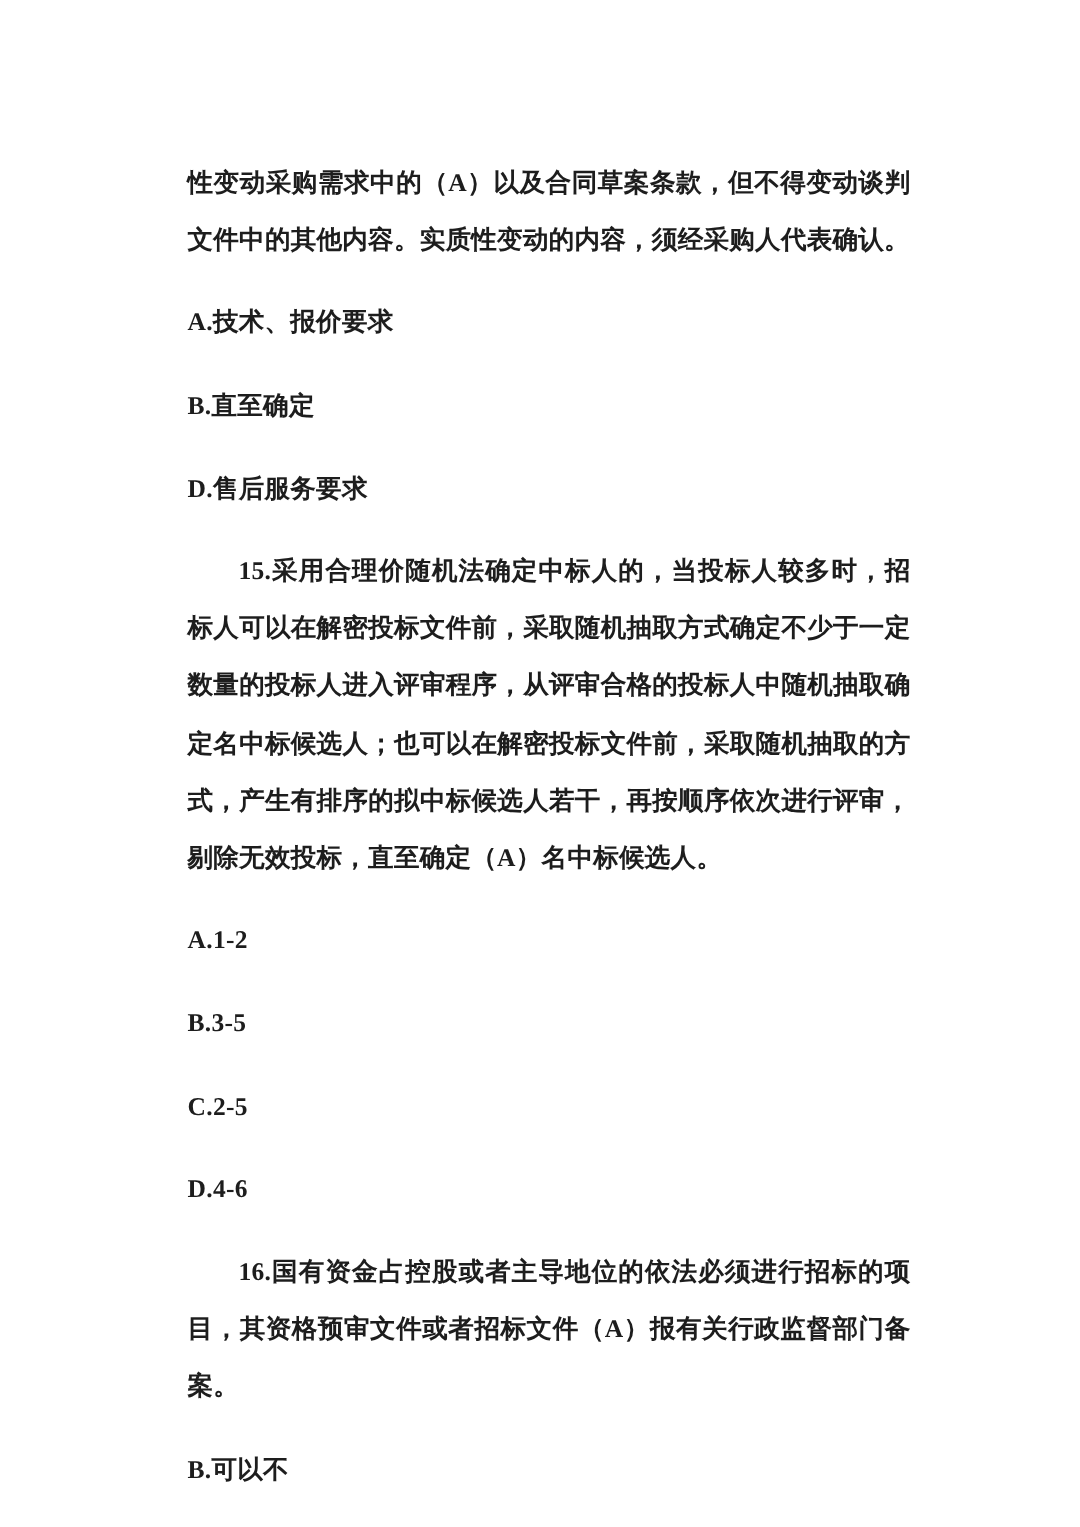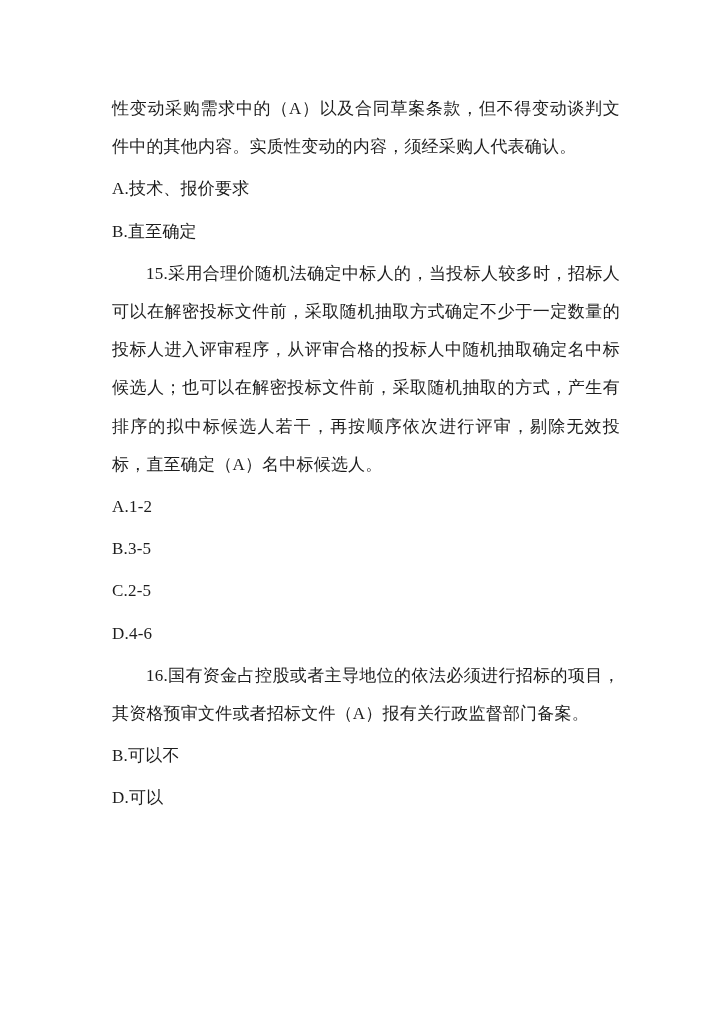--- a/index.html
+++ b/index.html
@@ -19,22 +19,23 @@
     position: absolute;
     left: 108px;
     top: 86px;
     width: 516px;
     font-size: 17px;
     line-height: 38.2px;
     color: #1d1d1d;
     letter-spacing: 0.2px;
   }
   .content p {
-    margin: 4px;
+    margin: 17px;
     padding: 0;
+    font-weight: bold;
   }
   .para {
     text-align: justify;
   }
   .question {
     text-align: justify;
     text-indent: 34px;
   }
   .opt {
     padding-left: 34px;
@@ -42,20 +43,21 @@
   }
 </style>
 </head>
 <body>
 
 <div class="page">
   <div class="content">
     <p class="para">性变动采购需求中的（A）以及合同草案条款，但不得变动谈判文件中的其他内容。实质性变动的内容，须经采购人代表确认。</p>
     <p class="opt">A.技术、报价要求</p>
     <p class="opt">B.直至确定</p>
+    <p class="opt">D.售后服务要求</p>
     <p class="question">15.采用合理价随机法确定中标人的，当投标人较多时，招标人可以在解密投标文件前，采取随机抽取方式确定不少于一定数量的投标人进入评审程序，从评审合格的投标人中随机抽取确定名中标候选人；也可以在解密投标文件前，采取随机抽取的方式，产生有排序的拟中标候选人若干，再按顺序依次进行评审，剔除无效投标，直至确定（A）名中标候选人。</p>
     <p class="opt">A.1-2</p>
     <p class="opt">B.3-5</p>
     <p class="opt">C.2-5</p>
     <p class="opt">D.4-6</p>
     <p class="question">16.国有资金占控股或者主导地位的依法必须进行招标的项目，其资格预审文件或者招标文件（A）报有关行政监督部门备案。</p>
     <p class="opt">B.可以不</p>
     <p class="opt">D.可以</p>
   </div>
 </div>

